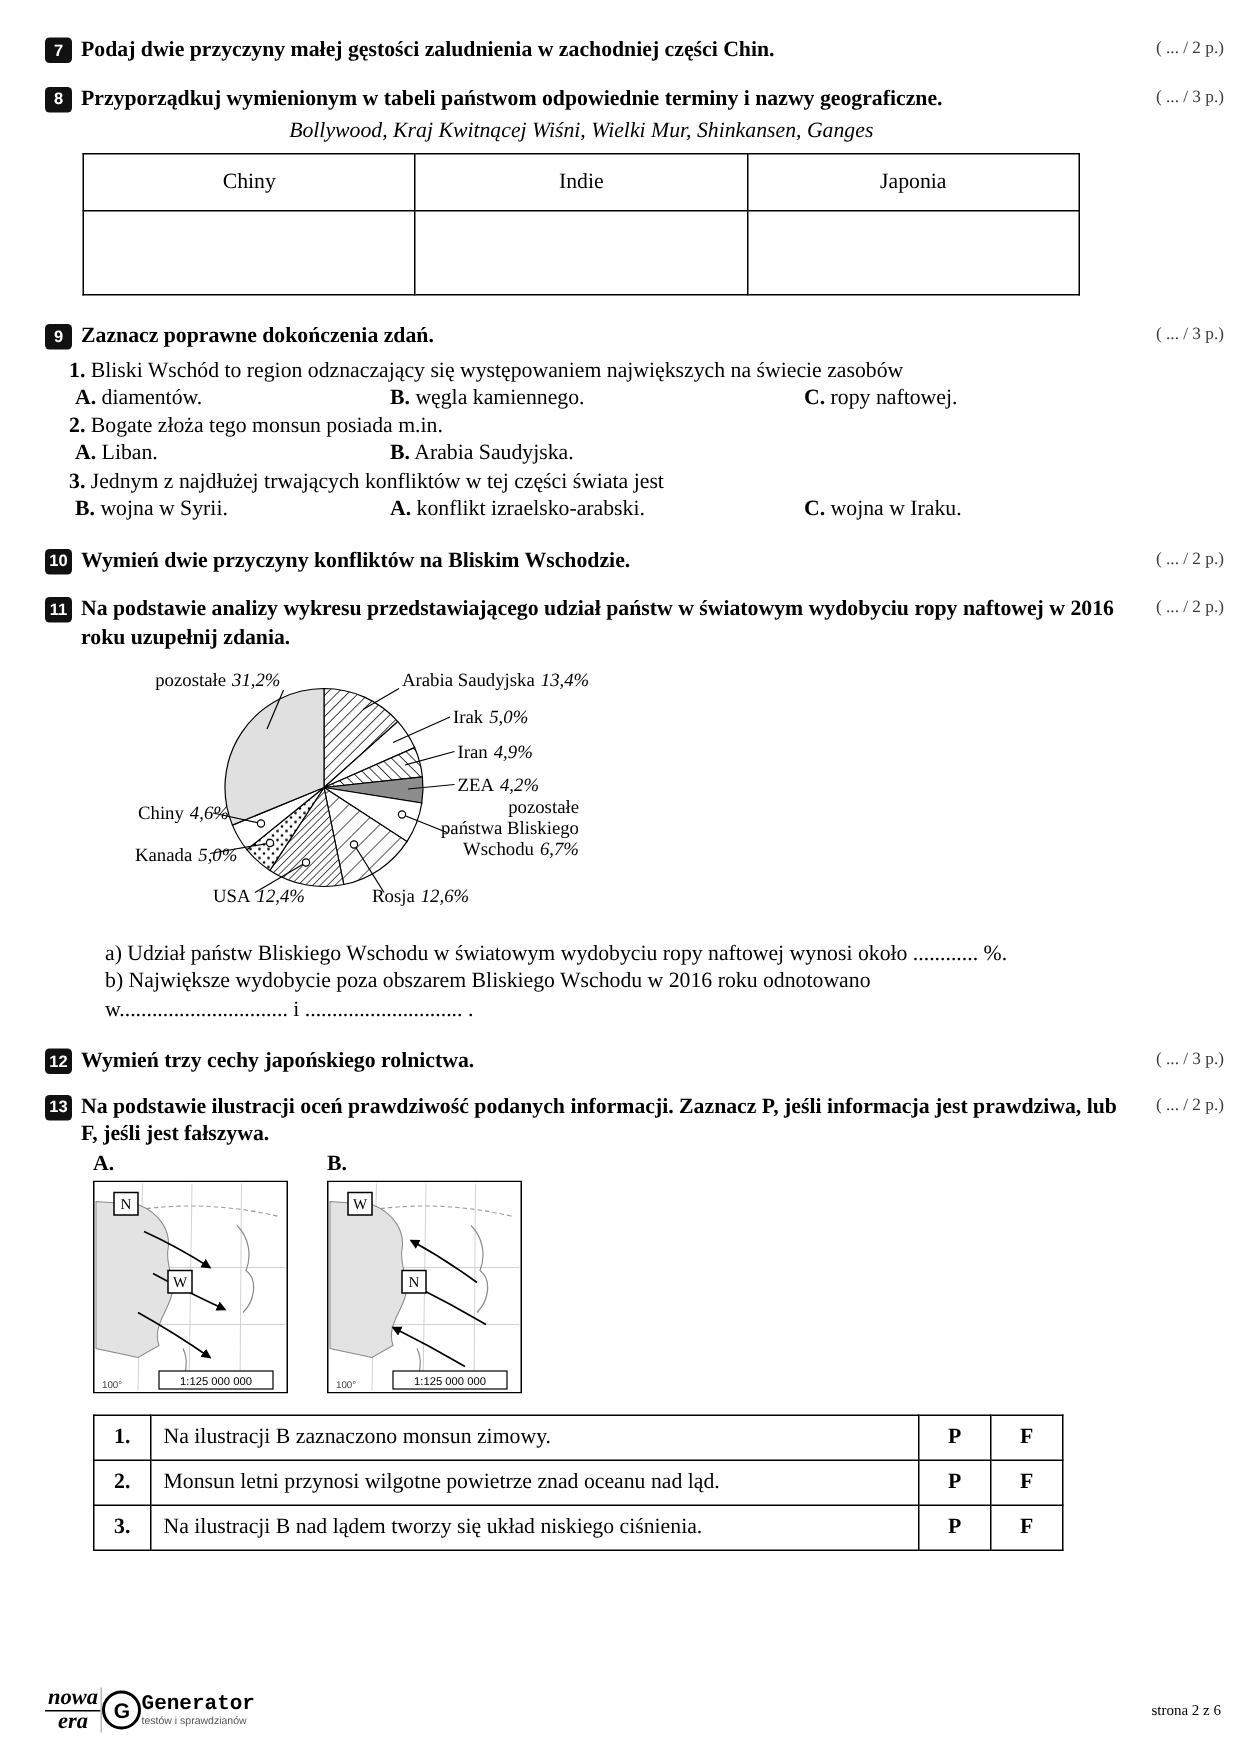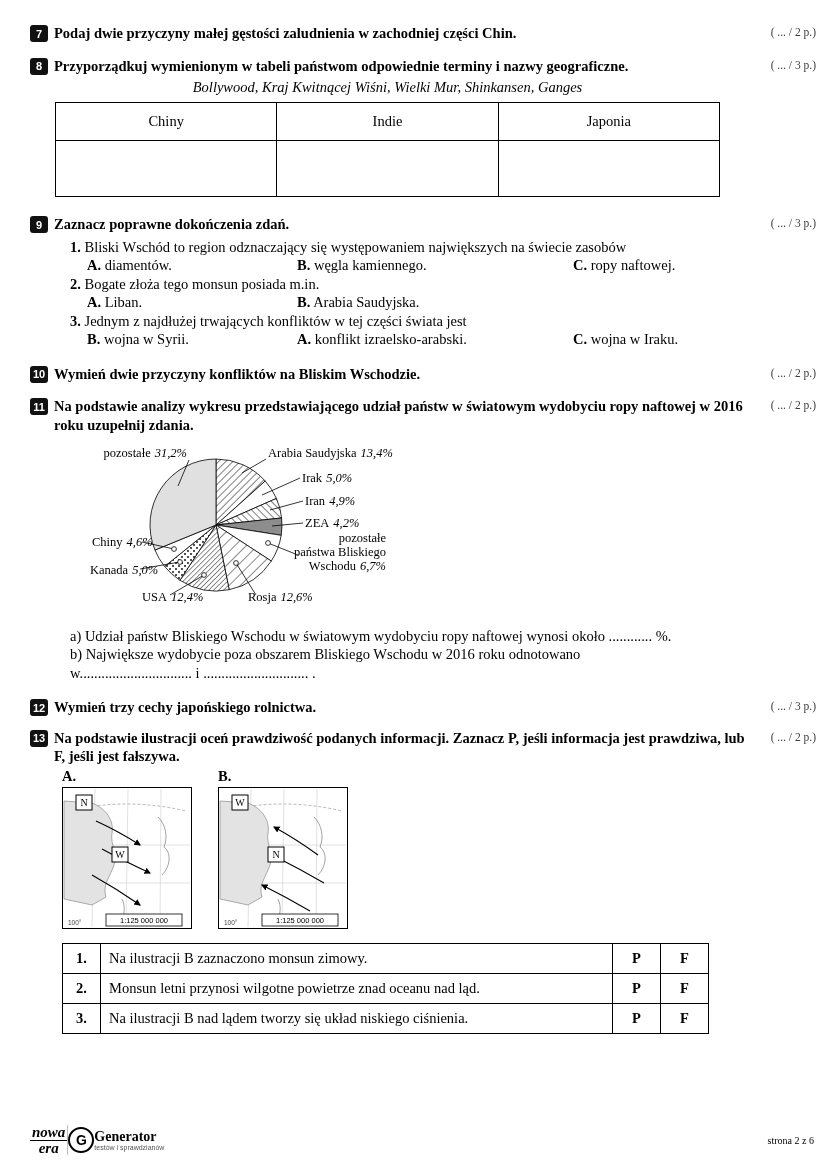--- a/index.html
+++ b/index.html
@@ -12,23 +12,23 @@
          font-weight:bold;font-size:11px;display:flex;align-items:center;justify-content:center;border-radius:3px;margin-top:1px}
   .q-text{flex:1;margin-left:6px;font-weight:bold;line-height:1.28}
   .points{flex:0 0 66px;text-align:right;font-size:11.5px;color:#3c3c3c;padding-top:2px;white-space:nowrap}
 
   .terms-line{font-style:italic;text-align:center;width:665px;margin:4px 0 6px 25px}
   .match-table{border-collapse:collapse;margin:0 0 18px 25px;width:665px;table-layout:fixed}
   .match-table th,.match-table td{border:1px solid #000;font-weight:normal;font-size:14.5px}
   .match-table th{height:38px;text-align:center}
   .match-table td{height:56px}
 
-  .stem{margin-left:40px;line-height:1.28}
+  .stem{margin-left:16px;line-height:1.28}
   .stem b{font-weight:bold}
-  .opt-row{margin-left:57px;display:grid;grid-template-columns:210px 276px auto;line-height:1.28}
+  .opt-row{margin-left:20px;display:grid;grid-template-columns:210px 276px auto;line-height:1.28}
   .opt b{font-weight:bold}
 
   .mb14{margin-bottom:14px}.mb12{margin-bottom:12px}.mb16{margin-bottom:16px}.mb4{margin-bottom:4px}
 
   .chart-wrap{position:relative;width:620px;height:178px;margin:6px 0 8px 60px}
   .pie-svg .plabel{font-family:"Liberation Serif",serif;font-size:12.5px;fill:#000}
   .pie-svg .val{font-style:italic}
   .fill-line{line-height:1.28;margin-left:40px}
 
   .ab-row{display:flex;margin-left:32px;font-weight:bold;margin-top:2px}
@@ -45,21 +45,21 @@
   .tf-pf{width:48px;text-align:center;font-weight:bold}
 
   .footer{position:absolute;left:30px;right:14px;bottom:16px;display:flex;justify-content:space-between;align-items:center}
   .footer-left{display:flex;align-items:center;gap:0}
   .ne-logo{font-style:italic;font-weight:bold;font-size:15px;line-height:13px;text-align:center}
   .ne-top{border-bottom:1.5px solid #000;padding:0 2px 1px 2px}
   .ne-bottom{padding-top:1px}
   .footer-divider{width:1px;height:30px;background:#bbb}
   .g-logo{width:26px;height:26px;border:2.5px solid #000;border-radius:50%;display:flex;align-items:center;justify-content:center;
           font-family:"Liberation Sans",sans-serif;font-weight:bold;font-size:14px}
-  .gen-title{font-family:Liberation Serif, serif;font-weight:bold;font-size:14px;line-height:15px}
+  .gen-title{font-family:Liberation Mono, monospace;font-weight:bold;font-size:14px;line-height:15px}
   .gen-sub{font-family:"Liberation Sans",sans-serif;font-size:7px;color:#555}
   .footer-right{font-size:10px}
 </style>
 </head>
 <body>
 
 <div class="page">
 
   <div class="q-row mb14">
     <span class="badge">7</span>

